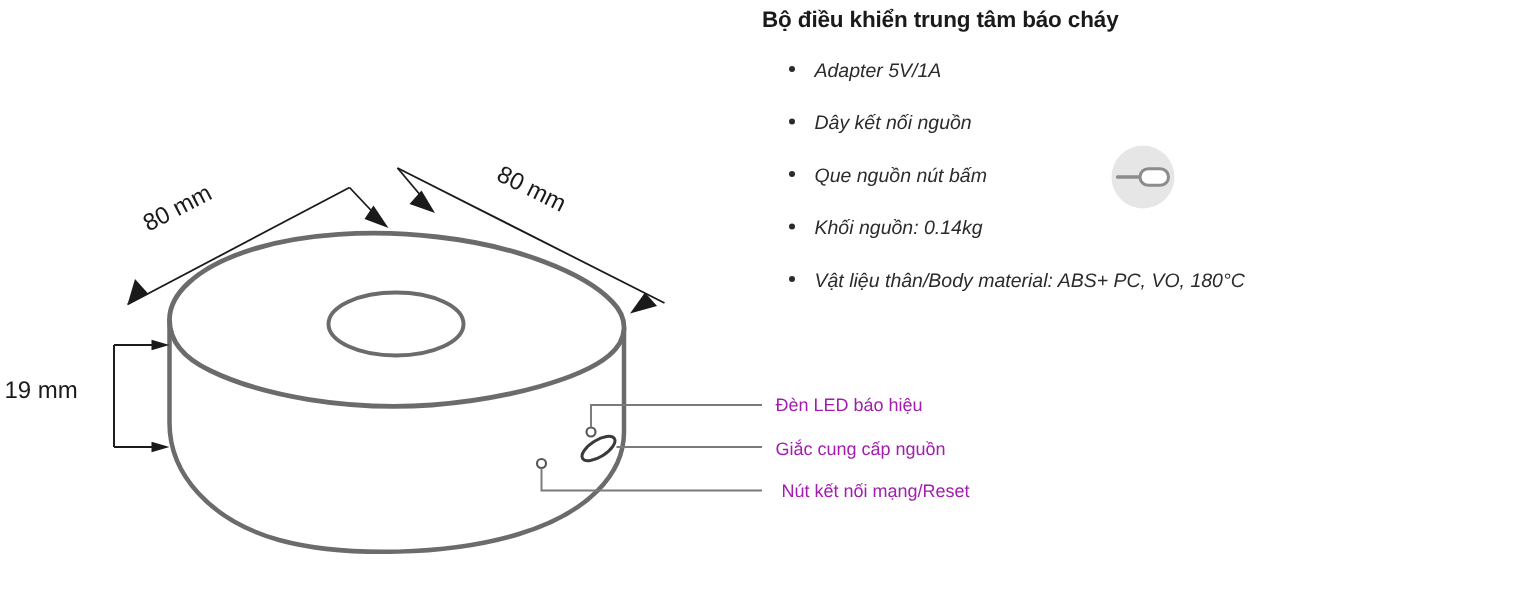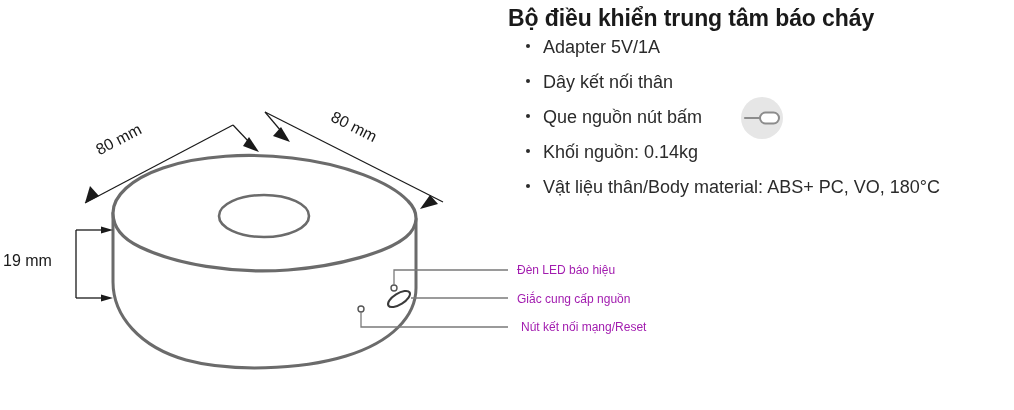--- a/index.html
+++ b/index.html
@@ -30,40 +30,41 @@
     position: absolute;
     left: 506px;
     top: 0px;
     width: 508px;
     height: 215px;
   }
   .spec-title {
     position: absolute;
     left: 2px;
     top: 5px;
-    font-size: 23px;
+    font-size: 15px;
     font-weight: bold;
     letter-spacing: -0.1px;
     color: #1a1a1a;
     white-space: nowrap;
   }
   .spec-list {
     position: absolute;
     left: 16px;
     top: 36px;
     width: 490px;
   }
   .spec-item {
     position: relative;
     height: 35px;
     padding-left: 21px;
-    font-size: 18px;
+    font-size: 13px;
     line-height: 22px;
     color: #2b2b2b;
     white-space: nowrap;
+    font-style: italic;
   }
   .spec-bullet {
     position: absolute;
     left: 4px;
     top: 8px;
     width: 4px;
     height: 4px;
     border-radius: 50%;
     background: #2b2b2b;
   }
@@ -187,21 +188,21 @@
 
     <div class="spec-list">
 
       <div class="spec-item">
         <span class="spec-bullet"></span>
         <span class="spec-item-text">Adapter 5V/1A</span>
       </div>
 
       <div class="spec-item">
         <span class="spec-bullet"></span>
-        <span class="spec-item-text">Dây kết nối thân</span>
+        <span class="spec-item-text">Dây kết nối nguồn</span>
       </div>
 
       <div class="spec-item">
         <span class="spec-bullet"></span>
         <span class="spec-item-text">Que nguồn nút bấm</span>
         <span class="pin-badge">
           <svg width="42" height="42" viewBox="0 0 42 42">
             <line x1="4" y1="21" x2="20" y2="21" stroke="#8c8c8c" stroke-width="2.2" stroke-linecap="round"></line>
             <rect x="19" y="15.5" width="19" height="11" rx="5.5" fill="#ffffff" stroke="#8c8c8c" stroke-width="2"></rect>
           </svg>

